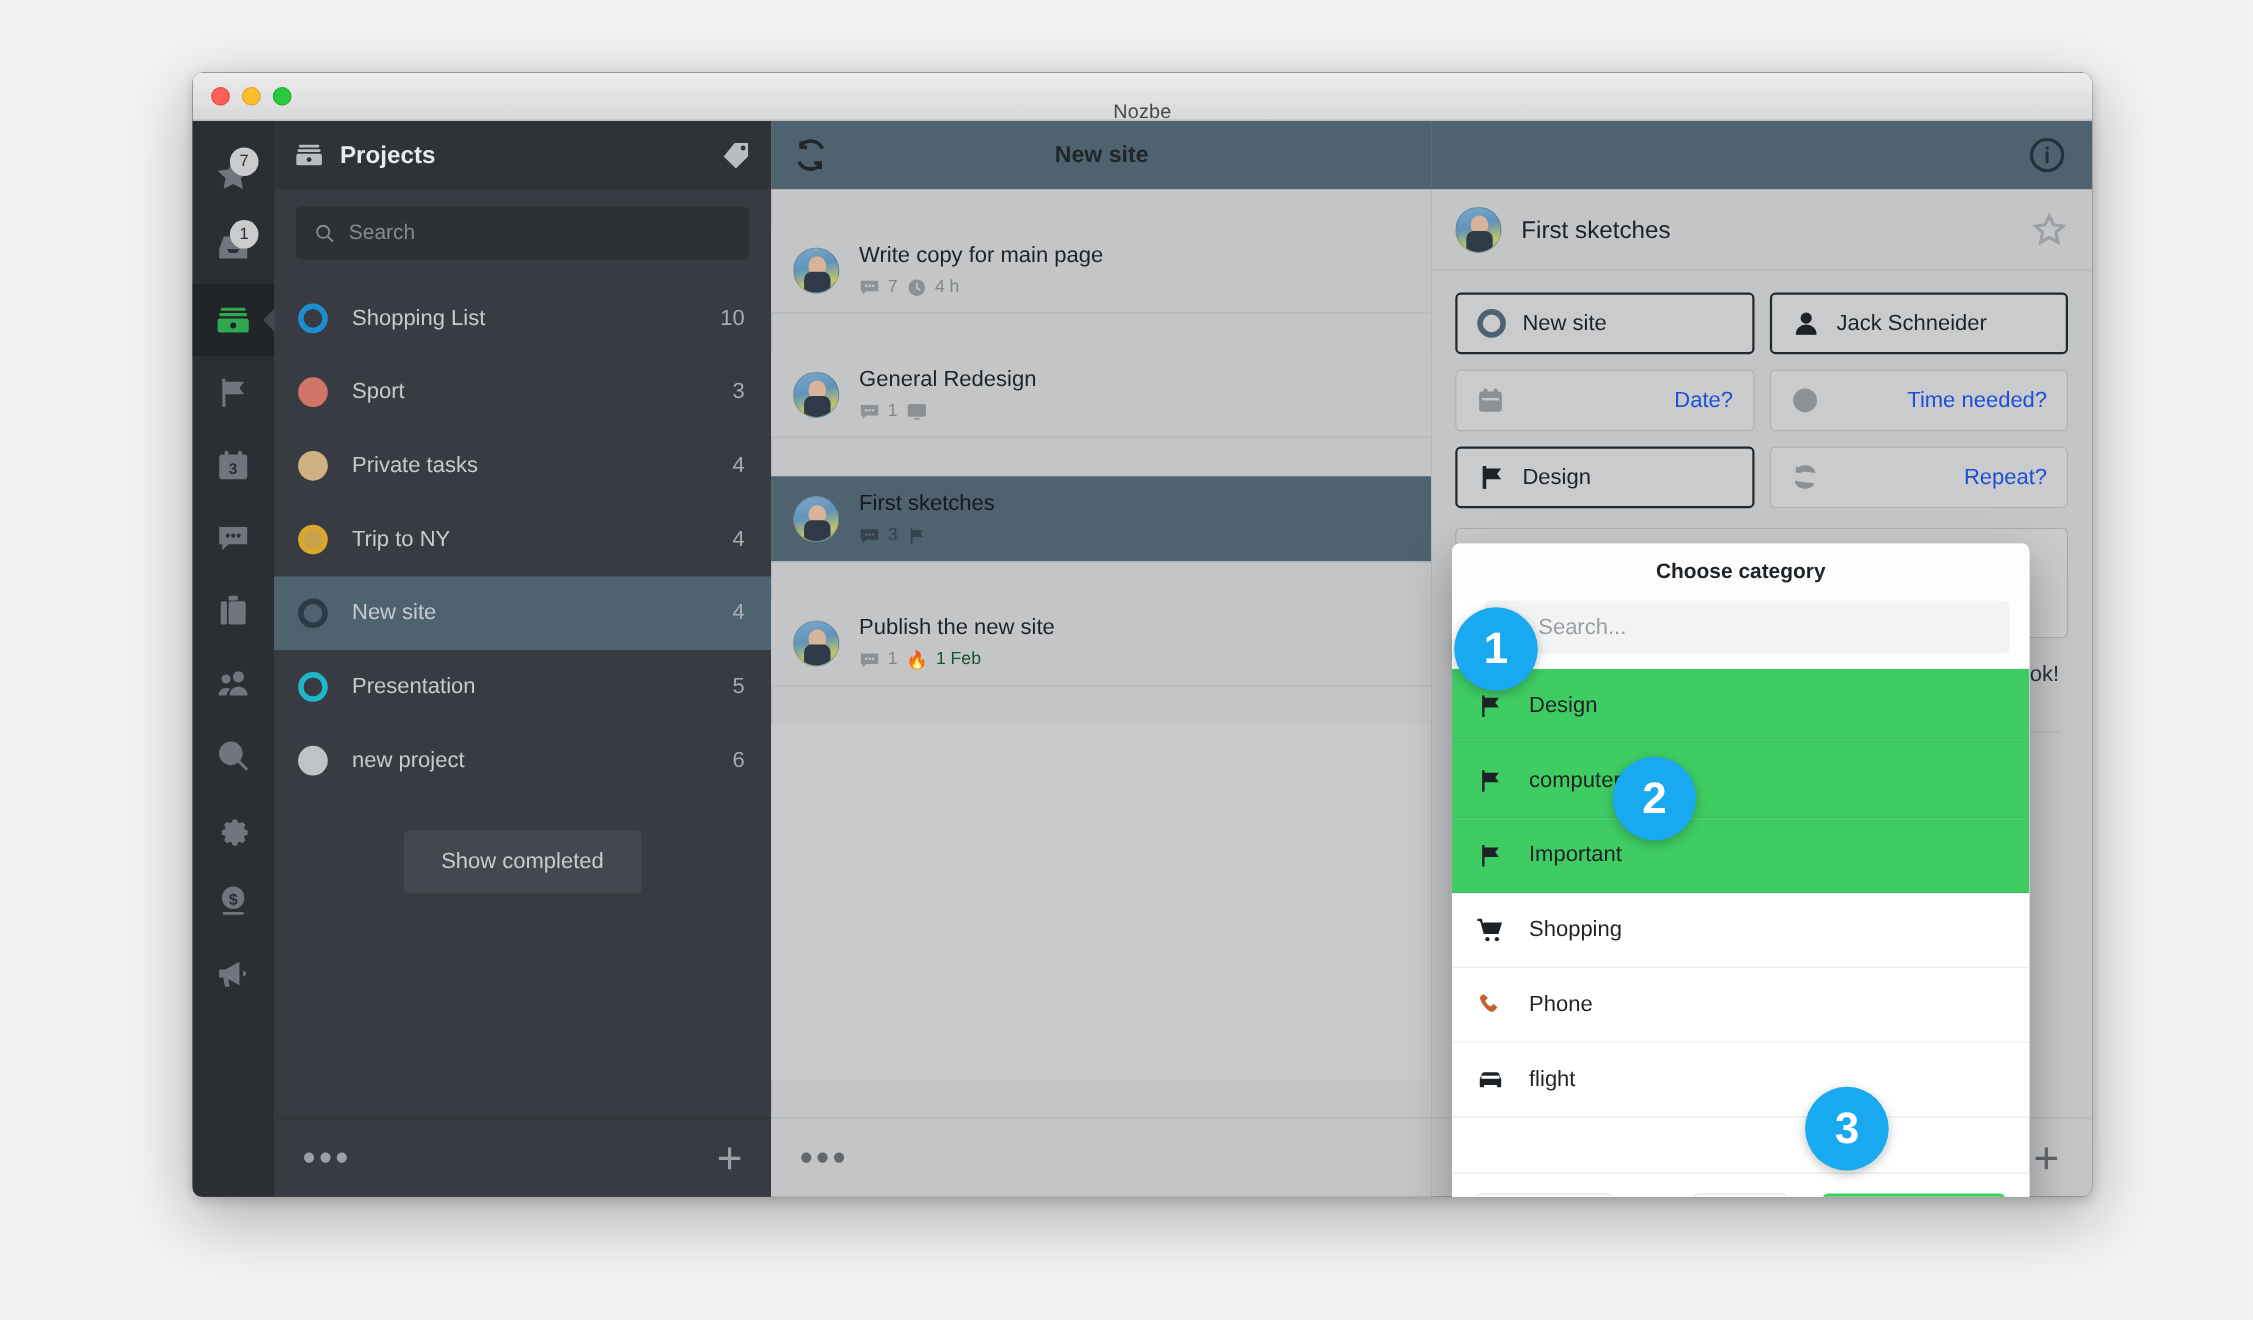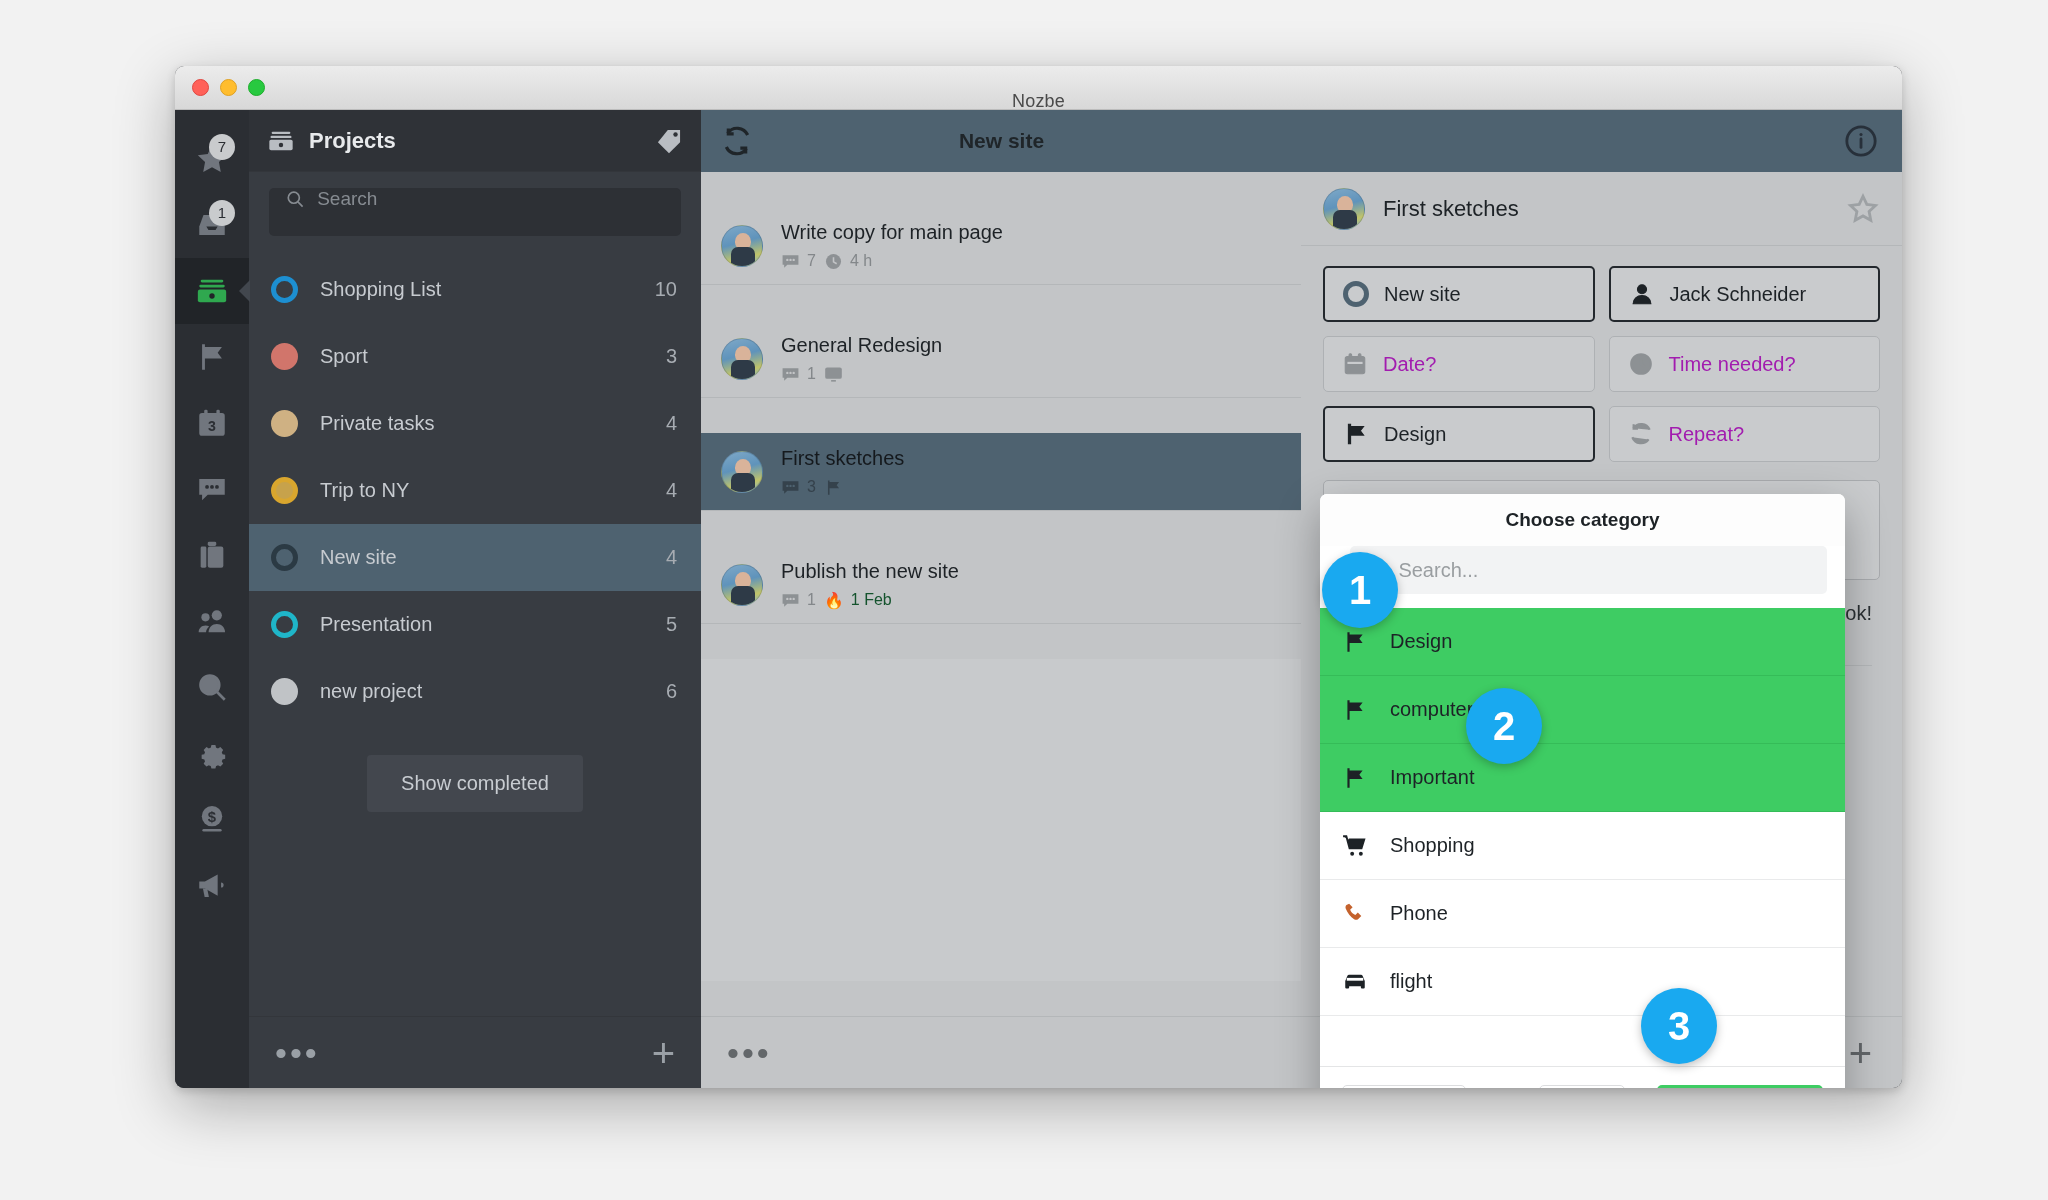--- a/index.html
+++ b/index.html
@@ -90,21 +90,21 @@
   }
   #projects-header .hdr-title {
     font-size: 22px; font-weight: bold; color: #e8eaec; margin-left: 14px;
   }
   .hdr-icon { width: 28px; height: 28px; fill: #b9bdc2; display:block; }
   #tag-icon-wrap { margin-left: auto; }
 
   #search-wrap { padding: 16px 20px 10px 20px; }
   #search-box {
     height: 48px; background: #2d3035; border-radius: 5px;
-    display: flex; align-items: flex-start; padding: 0 16px;
+    display: flex; align-items: center; padding: 0 16px;
   }
   #search-box svg { width: 22px; height: 22px; fill: none; stroke: #868b91; stroke-width: 2; }
   #search-input {
     background: transparent; border: 0; outline: 0;
     color: #d7dadd; font-size: 19px; margin-left: 12px; width: 100%;
     font-family: "Liberation Sans", sans-serif;
   }
   #search-input::placeholder { color: #868b91; }
 
   #project-list { padding-top: 10px; flex: 1; overflow: hidden; }
@@ -207,21 +207,21 @@
   #attr-grid {
     display: grid; grid-template-columns: 1fr 1fr;
     gap: 14px; padding: 20px 22px 0 22px;
   }
   .attr {
     height: 56px; border-radius: 5px; display: flex; align-items: center;
     padding: 0 18px; font-size: 20px; background: #c9cbcd;
     border: 1px solid #a8abae;
   }
   .attr.filled { background: #c9cbcd; border: 2px solid #23282d; color: #1d2226; }
-  .attr.empty { color: #a21caf; border: 1px solid #aeb1b4; }
+  .attr.empty { color: #1d4ed8; border: 1px solid #aeb1b4; justify-content: space-between; }
   .attr-icon { width: 26px; height: 26px; margin-right: 15px; flex-shrink: 0; display:block; }
   .attr.filled .attr-icon { fill: #1d2226; stroke: #1d2226; }
   .attr.empty .attr-icon { fill: #8d9194; stroke: #8d9194; }
   .proj-dot-icon {
     width: 26px; height: 26px; border-radius: 50%;
     border: 5px solid #4e6270; margin-right: 15px; flex-shrink: 0;
   }
 
   #integrations {
     margin: 18px 22px 0 22px; height: 100px; background: #c9cbcd;

